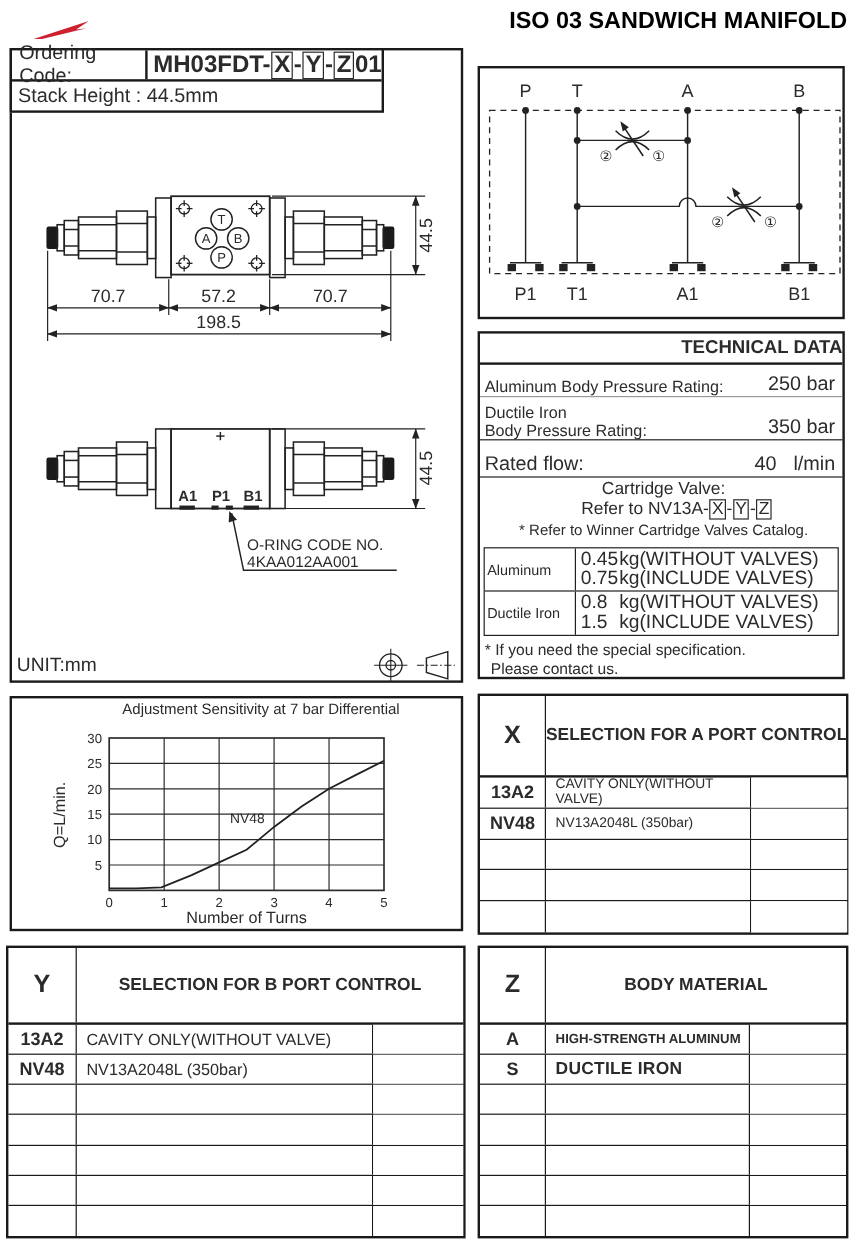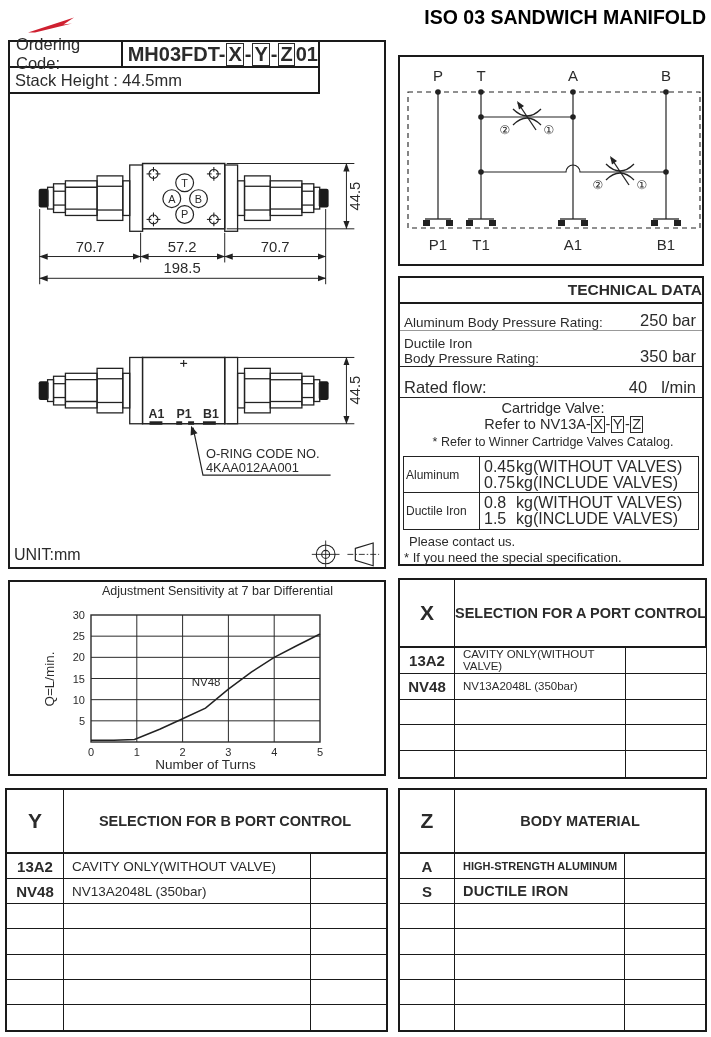--- a/index.html
+++ b/index.html
@@ -311,22 +311,22 @@
       </div>
       <div class="wt-row">
         <div class="wt-mat">Ductile Iron</div>
         <div class="wt-vals">
           <div class="wt-line"><span class="wt-num">0.8</span><span>kg(WITHOUT VALVES)</span></div>
           <div class="wt-line"><span class="wt-num">1.5</span><span>kg(INCLUDE VALVES)</span></div>
         </div>
       </div>
     </div>
   <div id="td-foot">
+    <div>* If you need the special specification.</div>
     <div style="padding-left:5px;">Please contact us.</div>
-    <div>* If you need the special specification.</div>
   </div>
 </div>
 
 <div class="panel" id="panel-chart">
   <svg id="chart-svg" width="374" height="192" viewBox="0 0 374 192" style="position:absolute;left:0;top:0">
       <line x1="126.80000000000001" y1="33" x2="126.80000000000001" y2="160" stroke="#2b2b2b" stroke-width="1"></line>
       <line x1="172.60000000000002" y1="33" x2="172.60000000000002" y2="160" stroke="#2b2b2b" stroke-width="1"></line>
       <line x1="218.4" y1="33" x2="218.4" y2="160" stroke="#2b2b2b" stroke-width="1"></line>
       <line x1="264.20000000000005" y1="33" x2="264.20000000000005" y2="160" stroke="#2b2b2b" stroke-width="1"></line>
       <line x1="81" y1="138.83333333333334" x2="310" y2="138.83333333333334" stroke="#2b2b2b" stroke-width="1"></line>

